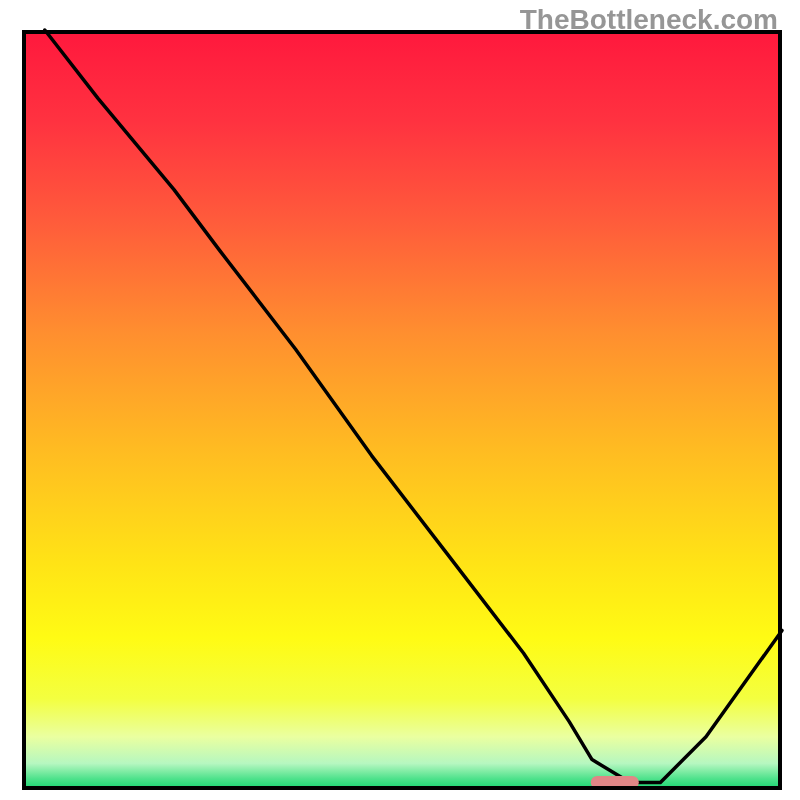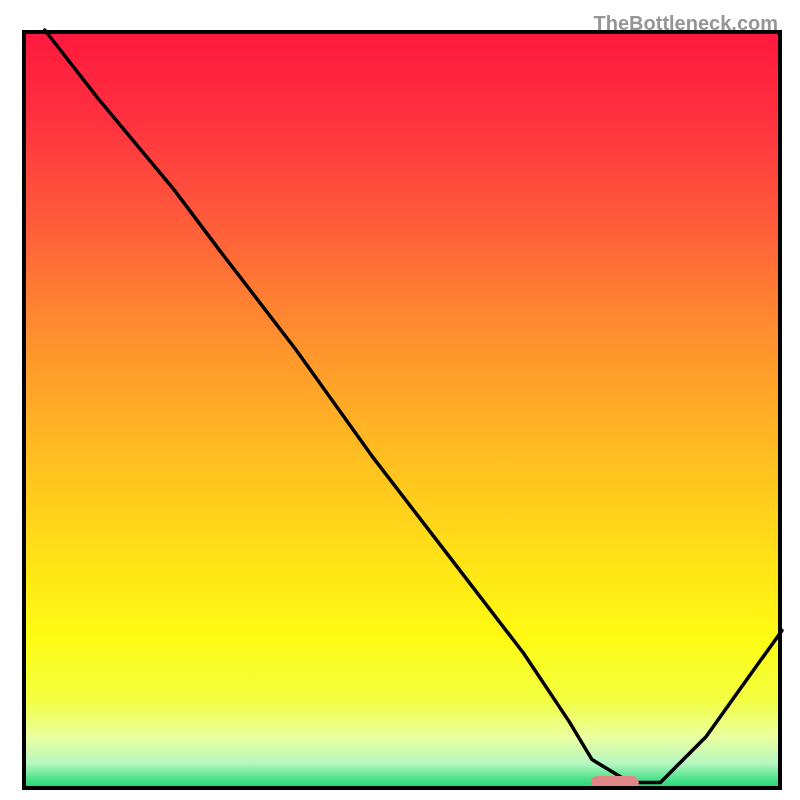--- a/index.html
+++ b/index.html
@@ -1,18 +1,18 @@
 <!DOCTYPE html>
 <html><head>
 <meta charset="utf-8">
 <style>
   * { margin: 0; padding: 0; box-sizing: border-box; }
   html, body { width: 800px; height: 800px; overflow: hidden; background: #fff; font-family: Arial, Helvetica, sans-serif; }
   .wrap { position: relative; width: 800px; height: 800px; }
-  .watermark { position: absolute; top: 12px; right: 22px; font-size: 20px; font-weight: 700; color: #969696; letter-spacing: 0px; }
+  .watermark { position: absolute; top: 4px; right: 22px; font-size: 28px; font-weight: 700; color: #969696; letter-spacing: 0px; }
   svg { display: block; }
 </style>
 </head>
 <body>
 
 <div class="wrap">
   <div class="watermark">TheBottleneck.com</div>
   <svg id="chart-svg" width="800" height="800">
     <defs>
       <linearGradient id="bg-grad" x1="0" y1="0" x2="0" y2="1">

